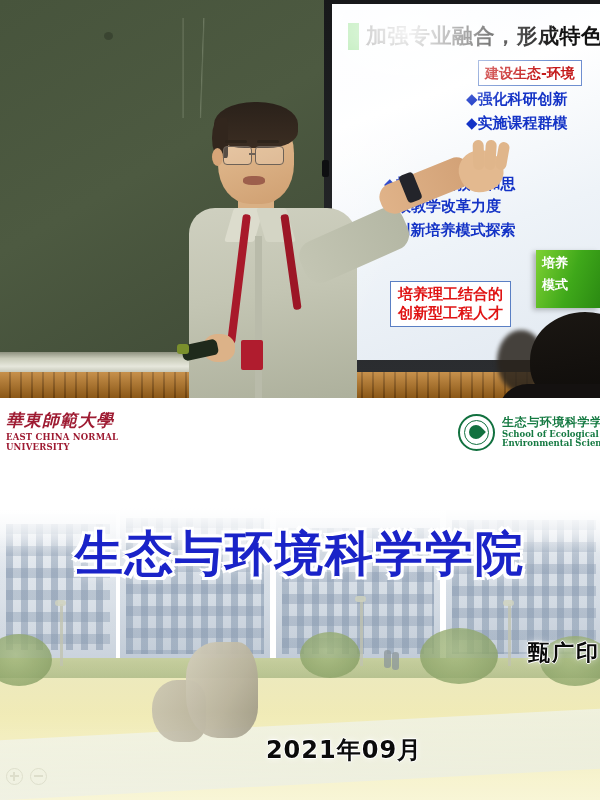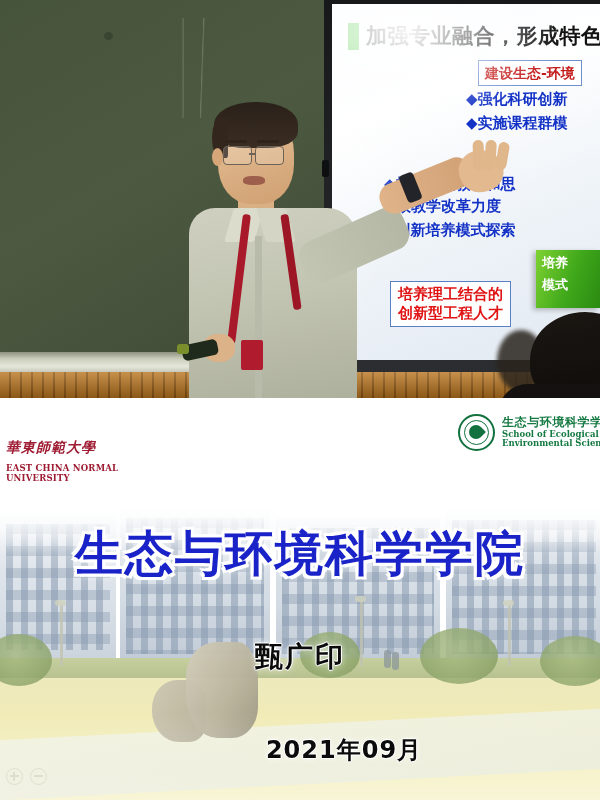--- a/index.html
+++ b/index.html
@@ -127,45 +127,45 @@
   .lamp{position:absolute;width:3px;background:#b9bca6;opacity:.8;}
   .lamp-h{position:absolute;width:11px;height:6px;background:#c9ccb6;border-radius:3px;opacity:.85;}
   .person-far{position:absolute;width:7px;height:18px;border-radius:3px;background:#7e8a8f;opacity:.75;}
   .campus-wash{position:absolute;left:0;top:0;width:600px;height:292px;
     background:linear-gradient(180deg,rgba(255,255,255,.55) 0%,rgba(255,255,255,.12) 22%,rgba(255,255,255,.10) 70%,rgba(255,255,255,.45) 100%);}
   .campus-topfade{position:absolute;left:0;top:0;width:600px;height:46px;
     background:linear-gradient(180deg,#ffffff 0%,rgba(255,255,255,.55) 55%,rgba(255,255,255,0) 100%);}
 
   
   .logo-left{position:absolute;left:6px;top:14px;width:150px;}
-  .logo-cn{font-family:"DejaVu Serif","Liberation Serif",serif;font-size:14px;font-weight:bold;color:#9e1b32;
-    letter-spacing:1px;line-height:1.05;font-style:italic;margin-top:28px;}
+  .logo-cn{font-family:"DejaVu Serif","Liberation Serif",serif;font-size:17px;font-weight:bold;color:#9e1b32;
+    letter-spacing:1px;line-height:1.05;font-style:italic;}
   .logo-en{font-family:"DejaVu Serif","Liberation Serif",serif;font-size:8.5px;font-weight:bold;color:#9e1b32;
-    letter-spacing:.2px;margin-top:8px;}
+    letter-spacing:.2px;margin-top:2px;}
   .logo-right{position:absolute;left:458px;top:16px;display:flex;align-items:center;gap:7px;width:150px;}
   .seal{width:33px;height:33px;border-radius:50%;border:2px solid #12713f;background:#fff;position:relative;flex:0 0 auto;}
   .seal::before{content:"";position:absolute;left:4px;top:4px;right:4px;bottom:4px;border-radius:50%;border:1px solid #12713f;}
   .seal-leaf{position:absolute;left:9px;top:9px;width:14px;height:14px;background:#12713f;
     border-radius:50% 0 50% 50%;transform:rotate(45deg);}
   .seal-arc{position:absolute;left:5px;top:3px;width:22px;height:8px;font-size:4px;color:#12713f;text-align:center;overflow:hidden;}
   .logo-r-text{line-height:1.12;overflow:hidden;white-space:nowrap;}
   .logo-r-cn{font-family:"DejaVu Serif","Liberation Serif",serif;font-size:12px;font-weight:bold;color:#157a42;letter-spacing:.6px;}
   .logo-r-en1,.logo-r-en2{font-family:"DejaVu Serif","Liberation Serif",serif;font-size:8.5px;font-weight:bold;color:#157a42;}
 
   
   .main-title{position:absolute;left:0;top:124px;width:600px;text-align:center;
     font-size:48px;font-weight:bold;color:#1a23c8;letter-spacing:2px;
     text-shadow:
       2px 0 0 #fff,-2px 0 0 #fff,0 2px 0 #fff,0 -2px 0 #fff,
       2px 2px 0 #fff,-2px 2px 0 #fff,2px -2px 0 #fff,-2px -2px 0 #fff,
       3px 3px 0 #fff,-3px 3px 0 #fff,3px -3px 0 #fff,-3px -3px 0 #fff,
       0 0 12px rgba(255,255,255,.95);}
   .sub{position:absolute;width:600px;text-align:center;color:#0b0b0b;font-weight:bold;
     text-shadow:1px 0 0 #fff,-1px 0 0 #fff,0 1px 0 #fff,0 -1px 0 #fff,0 0 7px rgba(255,255,255,.9);}
-  .sub-name{top:240px;font-size:28px;letter-spacing:2px;}
+  .sub-name{top:240px;font-size:22px;letter-spacing:2px;text-align:right;}
   .sub-org{top:288px;font-size:24px;letter-spacing:2px;}
   .sub-date{top:336px;font-size:24px;letter-spacing:1px;margin-left:44px;}
 
   
   .btm-icons{position:absolute;left:6px;top:370px;display:flex;gap:7px;opacity:.18;}
   .btm-ic{width:15px;height:15px;border-radius:50%;border:1.3px solid #8a8a6a;position:relative;}
   .btm-ic .g{position:absolute;left:3px;top:6px;width:9px;height:1.6px;background:#8a8a6a;}
   .btm-ic .g2{position:absolute;left:6px;top:3px;width:1.6px;height:9px;background:#8a8a6a;}
 </style>
 </head>

